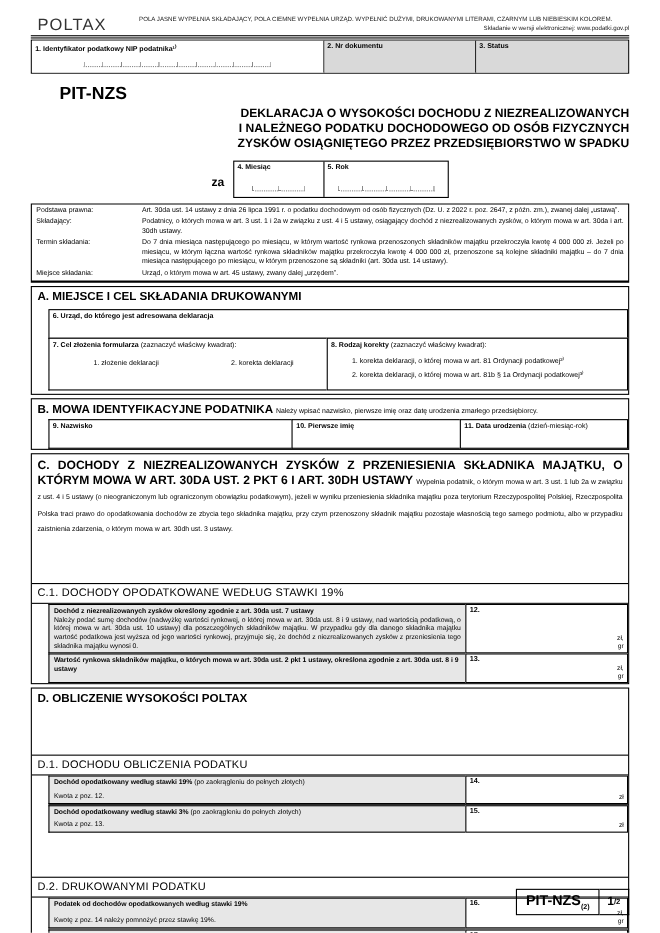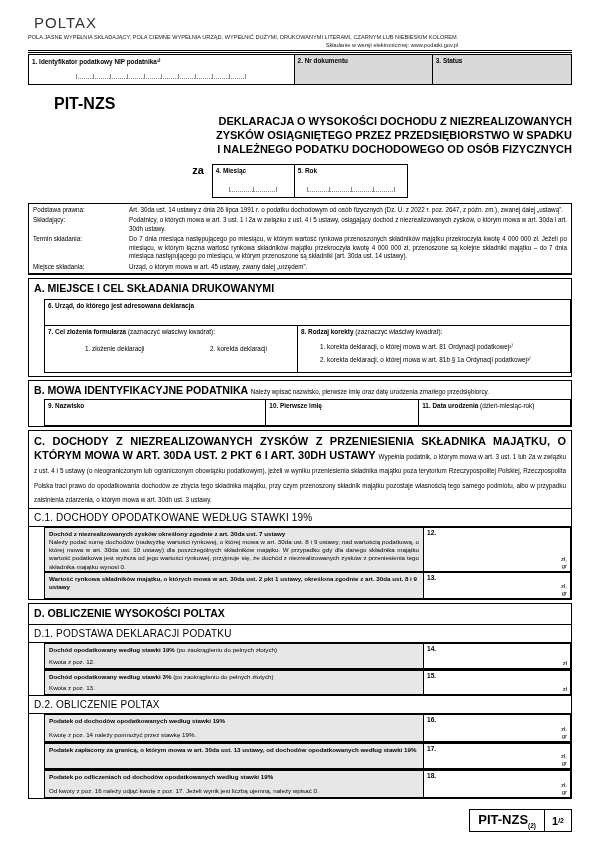--- a/index.html
+++ b/index.html
@@ -3,54 +3,54 @@
 <meta charset="utf-8">
 <style>
   * { margin:0; padding:0; box-sizing:border-box; }
   body { background:#fff; }
   .page {
     width:600px; height:848px; background:#fff; color:#000;
     font-family:"Liberation Sans", sans-serif; position:relative;
     padding:12px 28px 0 28px; overflow:hidden;
   }
   
-  .hdr { display:flex; align-items:flex-start;flex-direction:column; }
+  .hdr { display:flex; align-items:flex-start; }
   .brand { font-size:15px; letter-spacing:1px; color:#333; font-weight:400; padding:2px 14px 0 6px; }
   .notice { flex:1; font-size:5.6px; color:#222; text-align:center; line-height:1.35; padding-top:3px; }
   .notice .n2 { display:block; text-align:right; }
   .dbl-rule { border-top:1.6px solid #000; border-bottom:0.8px solid #000; height:3.4px; margin-top:1px; }
   .id-row { display:flex; border:1.4px solid #000; height:31px; margin-top:1px; }
   .id-cell { border-right:1px solid #000; padding:2px 3px; font-size:6.4px; font-weight:bold; position:relative; }
   .id-cell:last-child { border-right:none; }
   .id-nip { width:49%; background:#fff; }
   .id-doc { width:25.5%; background:#d9d9d9; }
   .id-status { width:25.5%; background:#d9d9d9; }
   .ticks { display:flex; position:absolute; left:50%; transform:translateX(-50%); bottom:5px; }
   .tick { height:5px; border-left:1px solid #888; border-bottom:1px dotted #888; }
   .tick:last-child { border-right:1px solid #888; }
   .tick.w17 { width:17px; } .tick.w24 { width:24px; } .tick.w22 { width:22px; }
   
   .form-code { font-size:16px; font-weight:bold; margin:10px 0 2px 26px; }
   .main-title { text-align:right; font-size:11px; font-weight:bold; line-height:1.25; margin-top:2px; }
-  .period { display:flex; justify-content:center; margin-top:7px; height:34px; }
+  .period { display:flex; justify-content:center; align-items:flex-end; margin-top:7px; height:34px; }
   .za { font-size:11px; font-weight:bold; padding:0 8px 8px 0; }
   .period-box { display:flex; border:1.4px solid #000; height:34px; }
   .p-cell { padding:2px 3px; font-size:6.4px; font-weight:bold; position:relative; }
   .p-month { width:82px; border-right:1px solid #000; }
   .p-year { width:112px; }
   
   .legal { border:1px solid #000; border-bottom:2.2px double #000; margin-top:5px; padding:1px 2px; }
   .legal-row { display:flex; font-size:6.3px; line-height:1.35; }
   .legal-label { width:96px; flex:none; padding:1px 2px; }
   .legal-text { flex:1; text-align:justify; padding:1px 2px; }
   
   .section { border:1.4px solid #000; margin-top:3px; }
   .sec-head { font-size:10.6px; font-weight:bold; padding:3px 4px 3px 5px; line-height:1.3; }
   .sec-head .note { font-size:6.3px; font-weight:normal; }
-  .sub-head { border-top:1.2px solid #000; border-bottom:1px solid #000; font-size:10px; font-weight:400; padding:3px 4px 3px 5px; letter-spacing:0.2px; }
+  .sub-head { border-top:1.2px solid #000; border-bottom:1px solid #000; font-size:10px; font-weight:400; padding:3px 4px 3px 5px; letter-spacing:0.2px;margin-top:40px; }
   .sub-head.first { border-top:1.4px solid #000; }
   .sec-body { padding:0 0 3px 15px; }
   .fbox { border:1px solid #000; background:#fff; }
   .flabel { font-size:6.4px; font-weight:bold; padding:2px 3px; }
   .flabel .hint { font-weight:normal; }
   .frow { display:flex; }
   .frow .fbox { border-right:none; }
   .frow .fbox:last-child { border-right:1px solid #000; }
   
   .amt-row { display:flex; margin:0 0 0 15px; border-top:1px solid #000; }
@@ -115,22 +115,22 @@
       <span>2. Nr dokumentu</span>
     </div>
     <div class="id-cell id-status">
       <span>3. Status</span>
     </div>
   </div>
 
   <div class="form-code">PIT-NZS</div>
   <div class="main-title">
     <div>DEKLARACJA O WYSOKOŚCI DOCHODU Z NIEZREALIZOWANYCH</div>
+    <div>I NALEŻNEGO PODATKU DOCHODOWEGO OD OSÓB FIZYCZNYCH</div>
     <div>ZYSKÓW OSIĄGNIĘTEGO PRZEZ PRZEDSIĘBIORSTWO W SPADKU</div>
-    <div>I NALEŻNEGO PODATKU DOCHODOWEGO OD OSÓB FIZYCZNYCH</div>
   </div>
 
   <div class="period">
     <div class="za">za</div>
     <div class="period-box">
       <div class="p-cell p-month">
         <span>4. Miesiąc</span>
         <span class="ticks">
           <span class="tick w24"></span>
             <span class="tick w24"></span>
@@ -245,21 +245,21 @@
         <span class="amt-unit">
           <span>zł,</span><br>
           <span>gr</span>
         </span>
       </div>
     </div>
   </div>
 
   <div class="section">
     <div class="sec-head">D. OBLICZENIE WYSOKOŚCI POLTAX</div>
-    <div class="sub-head first">D.1. PODSTAWA DEKLARACJI PODATKU</div>
+    <div class="sub-head first">D.1. DOCHODU OBLICZENIA PODATKU</div>
 
     <div class="amt-row gapless" style="height:26px;">
       <div class="amt-label amt-label-flex">
         <span>
           <span class="b">Dochód opodatkowany według stawki 19%</span>
           <span>(po zaokrągleniu do pełnych złotych)</span>
         </span>
         <span class="sub">Kwota z poz. 12.</span>
       </div>
       <div class="amt-value">
@@ -279,21 +279,21 @@
         <span class="sub">Kwota z poz. 13.</span>
       </div>
       <div class="amt-value">
         <span class="amt-num">15.</span>
         <span class="amt-unit">
           <span>zł</span>
         </span>
       </div>
     </div>
 
-    <div class="sub-head">D.2. OBLICZENIE POLTAX</div>
+    <div class="sub-head">D.2. DRUKOWANYMI PODATKU</div>
 
     <div class="amt-row gapless" style="height:28px;">
       <div class="amt-label amt-label-flex">
         <span class="b">Podatek od dochodów opodatkowanych według stawki 19%</span>
         <span class="sub">Kwotę z poz. 14 należy pomnożyć przez stawkę 19%.</span>
       </div>
       <div class="amt-value">
         <span class="amt-num">16.</span>
         <span class="amt-unit">
           <span>zł,</span><br>

